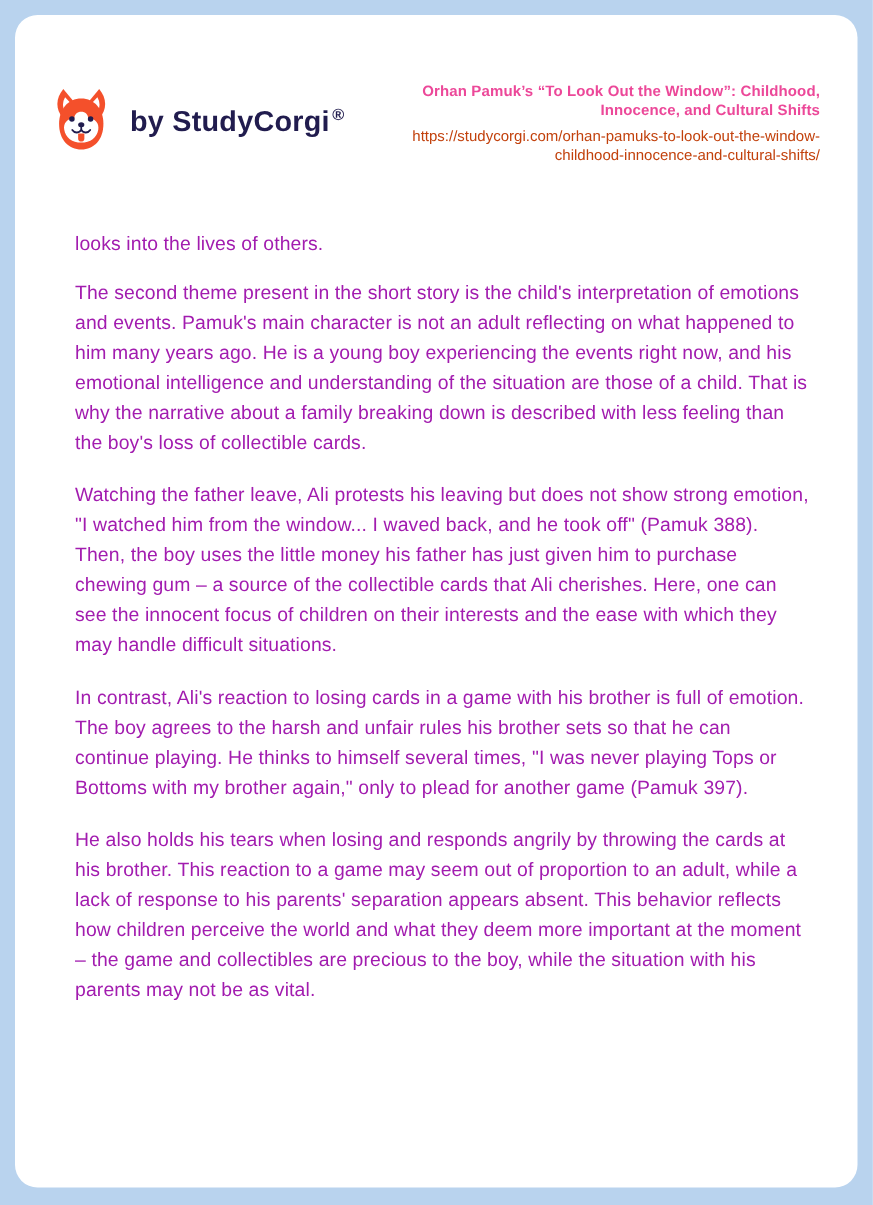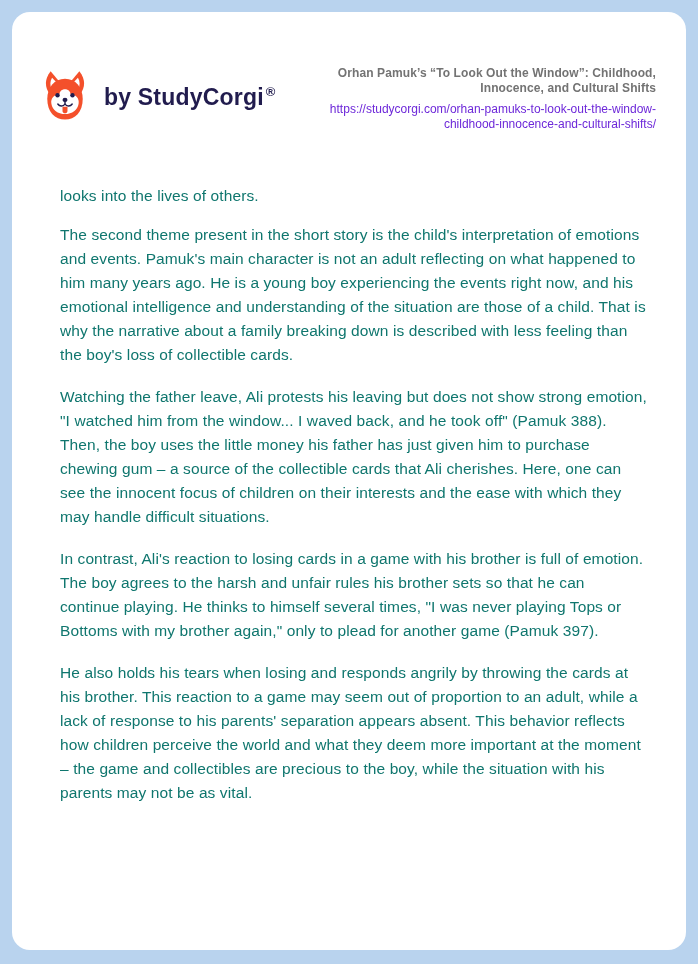--- a/index.html
+++ b/index.html
@@ -56,46 +56,46 @@
   .doc-meta {
     position: absolute;
     right: 30px;
     top: 54px;
     width: 345px;
     text-align: right;
   }
   .doc-title {
     font-size: 12px;
     font-weight: bold;
-    color: #737373;
+    color: #ec4899;
     line-height: 15px;
     letter-spacing: 0.1px;
   }
   .doc-url {
     display: block;
     margin-top: 6px;
     font-size: 12px;
     font-weight: normal;
-    color: #6d28d9;
+    color: #c2410c;
     line-height: 15px;
     text-decoration: none;
     word-break: break-word;
   }
   
   .article {
     position: absolute;
     left: 48px;
     top: 172px;
     width: 588px;
   }
   .article p {
     margin: 0 0 18px 0;
     font-size: 15.5px;
     line-height: 24px;
-    color: #0f766e;
+    color: #a21caf;
     letter-spacing: 0.1px;
   }
   .article p.intro {
     margin-bottom: 15px;
   }
   .article h2 {
     margin: 0 0 13px 0;
     font-size: 20px;
     line-height: 24px;
     font-weight: bold;

